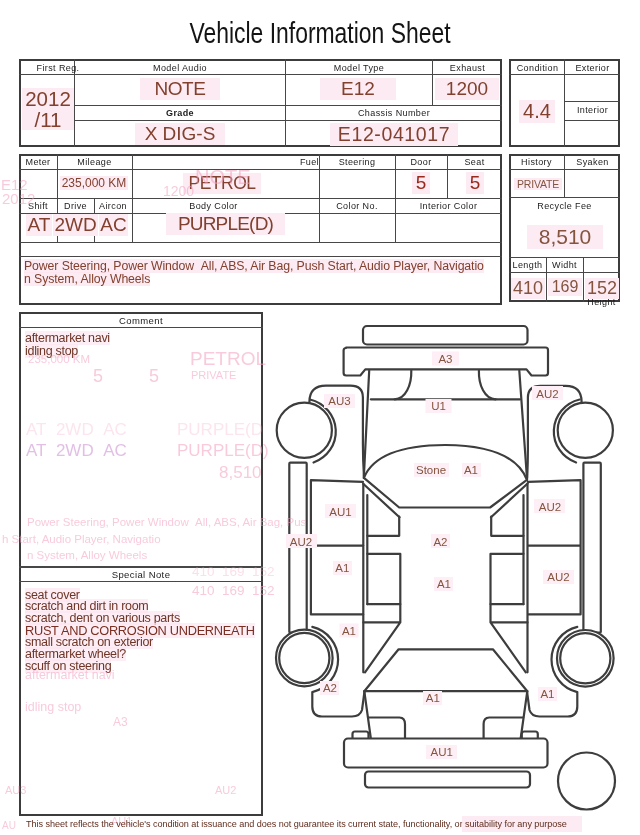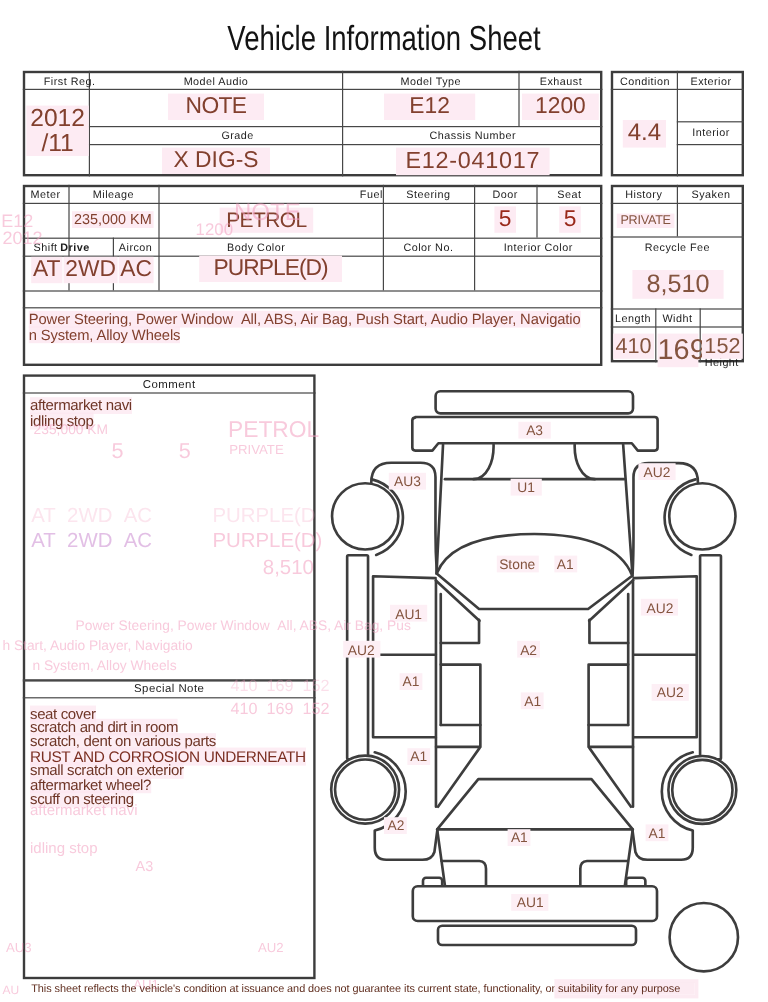--- a/index.html
+++ b/index.html
@@ -30,21 +30,21 @@
 <div class="ln" style="left:74px;top:120px;width:428px;height:1px;"></div>
 
 <div class="hd" style="left:19px;top:64px;width:56px;margin-left:11px;">First Reg.</div>
 
 <div class="hd" style="left:75px;top:64px;width:210px;">Model Audio</div>
 
 <div class="hd" style="left:286px;top:64px;width:146px;">Model Type</div>
 
 <div class="hd" style="left:433px;top:64px;width:69px;">Exhaust</div>
 
-<div class="hd" style="left:93px;top:109px;width:210px;">Grade</div>
+<div class="hd" style="left:75px;top:109px;width:210px;font-weight:bold;">Grade</div>
 
 <div class="hd" style="left:286px;top:109px;width:216px;">Chassis Number</div>
 
 <div class="vv pk" style="left:22px;top:88px;width:52px;font-size:20.5px;line-height:21px;">2012<br>/11</div>
 
 <div class="vv pk" style="left:140px;top:78px;width:80px;font-size:19px;letter-spacing:-0.5px;">NOTE</div>
 
 <div class="vv pk" style="left:320px;top:78px;width:76px;font-size:19px;">E12</div>
 
 <div class="vv pk" style="left:435px;top:78px;width:64px;font-size:19px;">1200</div>
@@ -87,21 +87,21 @@
 <div class="hd" style="left:132px;top:158px;width:187px;text-align:right;">Fuel</div>
 
 <div class="hd" style="left:319px;top:158px;width:76px;">Steering</div>
 
 <div class="hd" style="left:395px;top:158px;width:52px;">Door</div>
 
 <div class="hd" style="left:447px;top:158px;width:55px;">Seat</div>
 
 <div class="hd" style="left:19px;top:202px;width:38px;">Shift</div>
 
-<div class="hd" style="left:44px;top:202px;width:37px;font-weight:bold;">Drive</div>
+<div class="hd" style="left:57px;top:202px;width:37px;">Drive</div>
 
 <div class="hd" style="left:94px;top:202px;width:38px;">Aircon</div>
 
 <div class="hd" style="left:120px;top:202px;width:187px;">Body Color</div>
 
 <div class="hd" style="left:319px;top:202px;width:76px;">Color No.</div>
 
 <div class="hd" style="left:395px;top:202px;width:107px;">Interior Color</div>
 
 
@@ -143,21 +143,21 @@
 <div class="vv pk" style="left:527px;top:225px;width:76px;font-size:21px;color:#84543f;">8,510</div>
 
 <div class="hd" style="left:509px;top:261px;width:37px;">Length</div>
 
 <div class="hd" style="left:546px;top:261px;width:37px;">Widht</div>
 
 <div class="hd" style="left:583px;top:261px;width:37px;margin-top:37px;">Height</div>
 
 <div class="vv pk" style="left:511px;top:278px;width:34px;font-size:18px;color:#84543f;">410</div>
 
-<div class="vv pk" style="left:548px;top:278px;width:34px;font-size:24px;color:#84543f;">169</div>
+<div class="vv pk" style="left:548px;top:278px;width:34px;font-size:16px;color:#84543f;">169</div>
 
 <div class="vv pk" style="left:585px;top:278px;width:34px;font-size:18px;color:#84543f;">152</div>
 
 <div class="bx" style="left:19px;top:312px;width:244px;height:504px;border-width:2px;"></div>
 <div class="ln" style="left:19px;top:327px;width:244px;height:1px;"></div>
 <div class="ln" style="left:19px;top:566px;width:244px;height:2px;"></div>
 <div class="ln" style="left:19px;top:581px;width:244px;height:1px;"></div>
 
 <div class="hd" style="left:19px;top:316px;width:244px;font-size:9.5px;">Comment</div>
 
@@ -344,21 +344,21 @@
 <div class="gh" style="left:28px;top:353px;font-size:11.5px;">235,000 KM</div>
 <div class="gh" style="left:190px;top:348px;font-size:19px;">PETROL</div>
 <div class="gh" style="left:93px;top:366px;font-size:18px;">5</div>
 <div class="gh" style="left:149px;top:366px;font-size:18px;">5</div>
 <div class="gh" style="left:191px;top:369px;font-size:11px;">PRIVATE</div>
 <div class="gh" style="left:26px;top:420px;font-size:17px;opacity:0.5;">AT&nbsp;&nbsp;2WD&nbsp;&nbsp;AC</div>
 <div class="gh" style="left:177px;top:420px;font-size:17px;opacity:0.5;">PURPLE(D</div>
 <div class="gh" style="left:26px;top:441px;font-size:17px;color:rgba(216,170,220,0.75);">AT&nbsp;&nbsp;2WD&nbsp;&nbsp;AC</div>
 <div class="gh" style="left:177px;top:441px;font-size:17px;">PURPLE(D)</div>
 <div class="gh" style="left:219px;top:463px;font-size:17px;">8,510</div>
-<div class="gh" style="left:27px;top:516px;font-size:11.5px;margin-left:36px;">Power Steering, Power Window &nbsp;All, ABS, Air Bag, Pus</div>
+<div class="gh" style="left:27px;top:516px;font-size:11.5px;">Power Steering, Power Window &nbsp;All, ABS, Air Bag, Pus</div>
 <div class="gh" style="left:2px;top:533px;font-size:11.5px;">h Start, Audio Player, Navigatio</div>
 <div class="gh" style="left:27px;top:549px;font-size:11.5px;">n System, Alloy Wheels</div>
 <div class="gh" style="left:192px;top:564px;font-size:13.5px;opacity:0.6;">410&nbsp;&nbsp;169&nbsp;&nbsp;152</div>
 <div class="gh" style="left:192px;top:583px;font-size:13.5px;">410&nbsp;&nbsp;169&nbsp;&nbsp;152</div>
 <div class="gh" style="left:25px;top:668px;font-size:12.5px;">aftermarket navi</div>
 <div class="gh" style="left:25px;top:700px;font-size:12.5px;">idling stop</div>
 <div class="gh" style="left:113px;top:715px;font-size:12px;">A3</div>
 <div class="gh" style="left:5px;top:784px;font-size:11px;">AU3</div>
 <div class="gh" style="left:215px;top:784px;font-size:11px;">AU2</div>
 <div class="gh" style="left:111px;top:815px;font-size:11px;">AU1</div>

